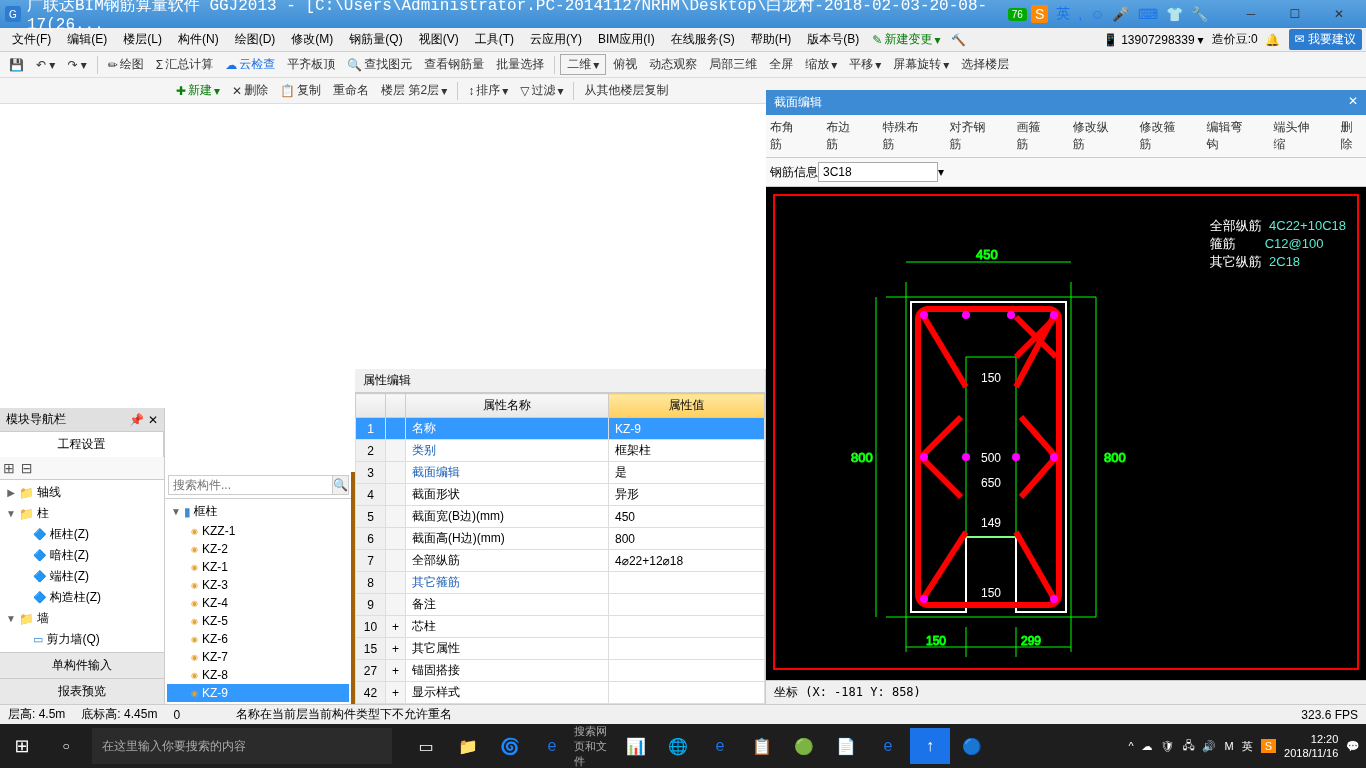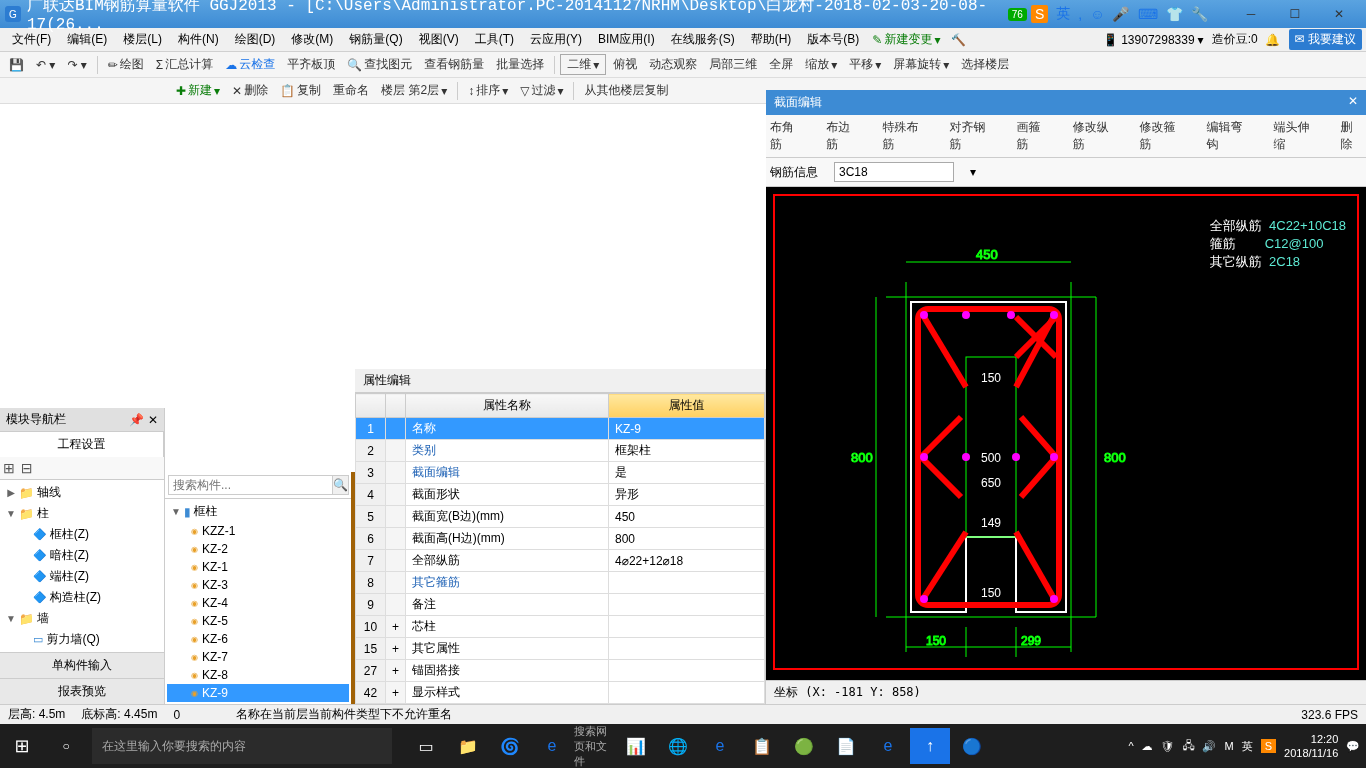--- a/index.html
+++ b/index.html
@@ -70,21 +70,21 @@
 
 
 .section-panel { width: 600px; display: flex; flex-direction: column; }
 .section-title { background: #3d8bd4; color: #fff; padding: 4px 8px; display: flex; justify-content: space-between; }
 .section-close { cursor: pointer; }
 .section-tabs { display: flex; border-bottom: 1px solid #ccc; background: #f0f0f0; }
 .section-tab { padding: 4px 14px; cursor: pointer; border-right: 1px solid #ccc; }
 .section-tab.active { background: #fff; border-bottom: 1px solid #fff; margin-bottom: -1px; }
 .section-toolbar { padding: 4px; border-bottom: 1px solid #ccc; display: flex; gap: 24px; background: #f8f8f8; }
 .section-toolbar span { cursor: pointer; color: #333; }
-.section-input-row { padding: 4px; border-bottom: 1px solid #ccc; display: flex; align-items: center; gap: 16px; background: #f8f8f8; }
+.section-input-row { padding: 4px; border-bottom: 1px solid #ccc; display: flex; align-items: center; gap: 0; background: #f8f8f8; }
 .section-input-row input { border: 1px solid #aaa; padding: 2px 4px; width: 120px; font-size: 12px; }
 .canvas-area { flex: 1; background: #000; position: relative; overflow: hidden; }
 .canvas-svg { width: 100%; height: 100%; }
 .canvas-labels { position: absolute; top: 30px; right: 20px; font-size: 13px; line-height: 18px; }
 .canvas-labels .lbl-w { color: #fff; }
 .canvas-labels .lbl-g { color: #5eead4; }
 .coords { padding: 3px 8px; background: #f0f0f0; border-top: 1px solid #ccc; font-family: monospace; }
 
 
 .statusbar { height: 20px; background: #f0f0f0; border-top: 1px solid #ccc; display: flex; align-items: center; padding: 0 8px; gap: 16px; }

